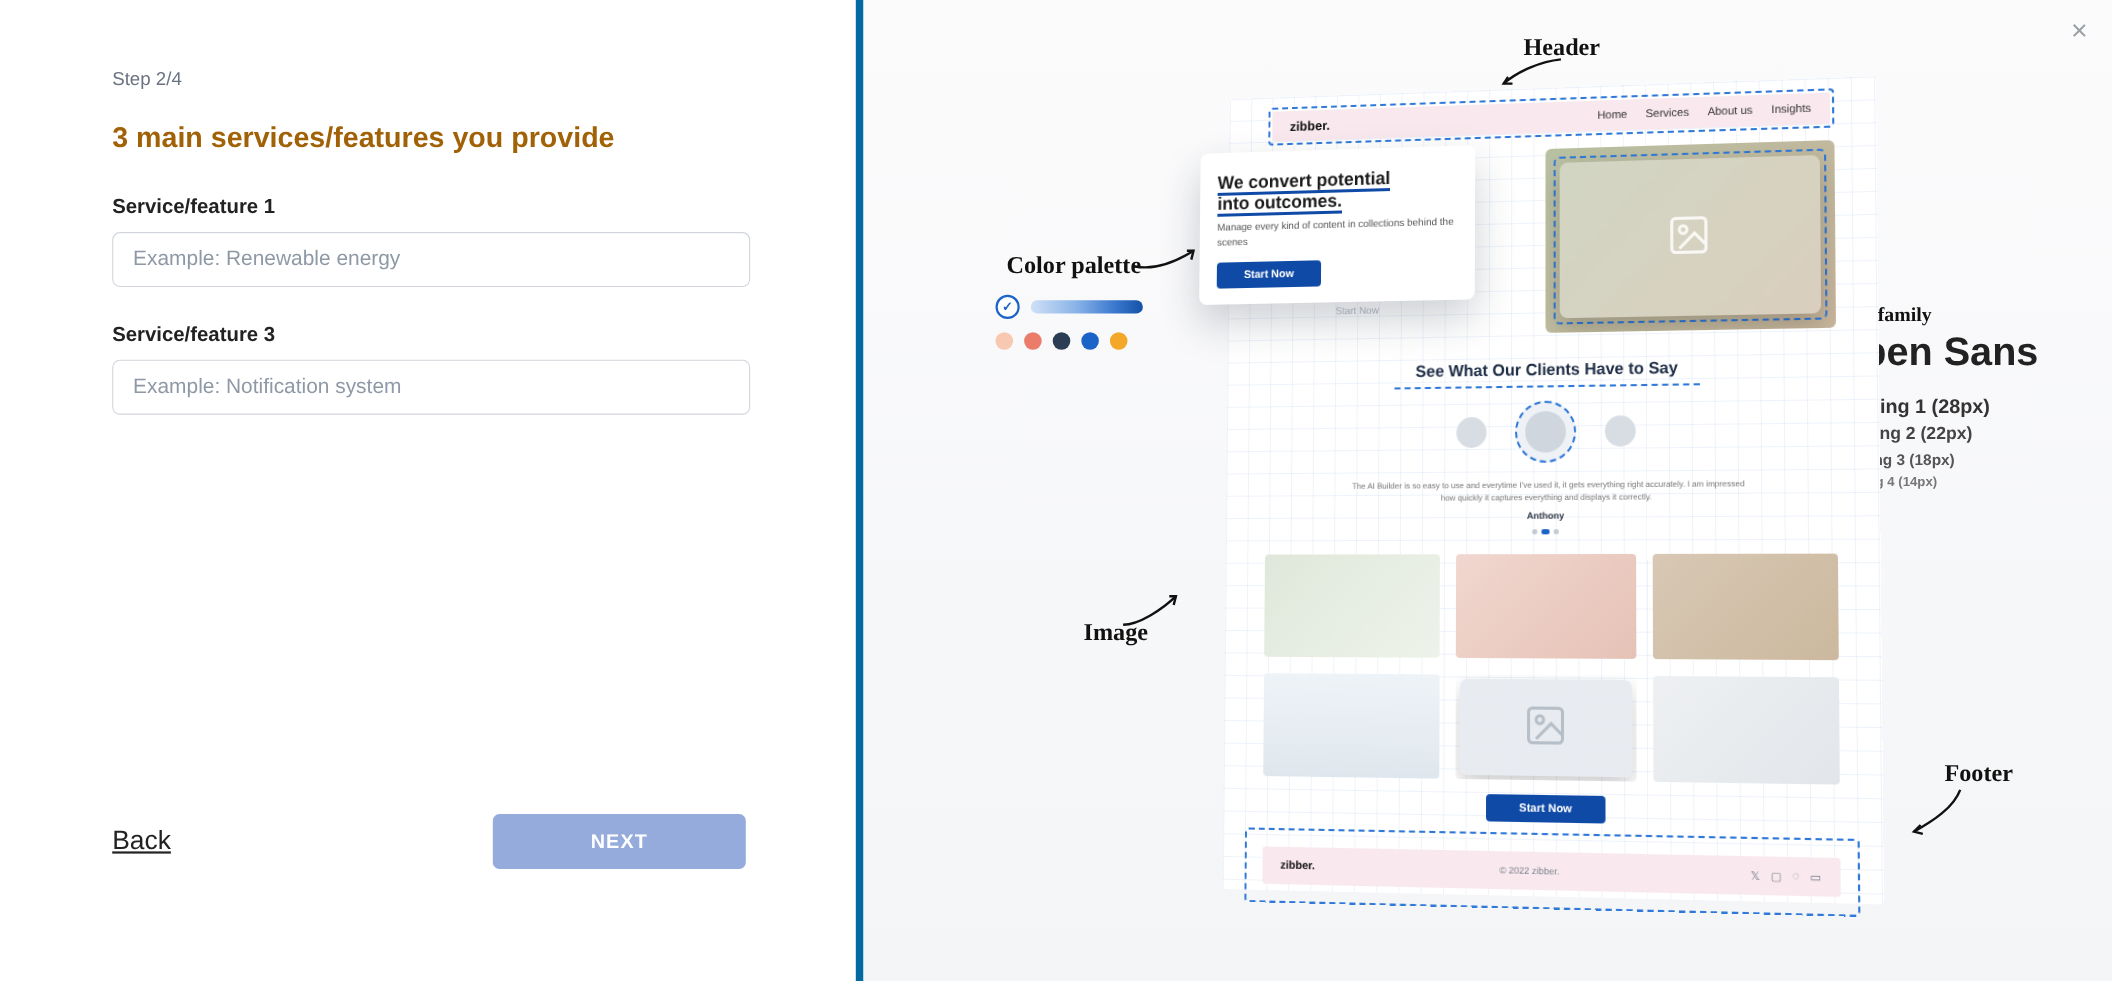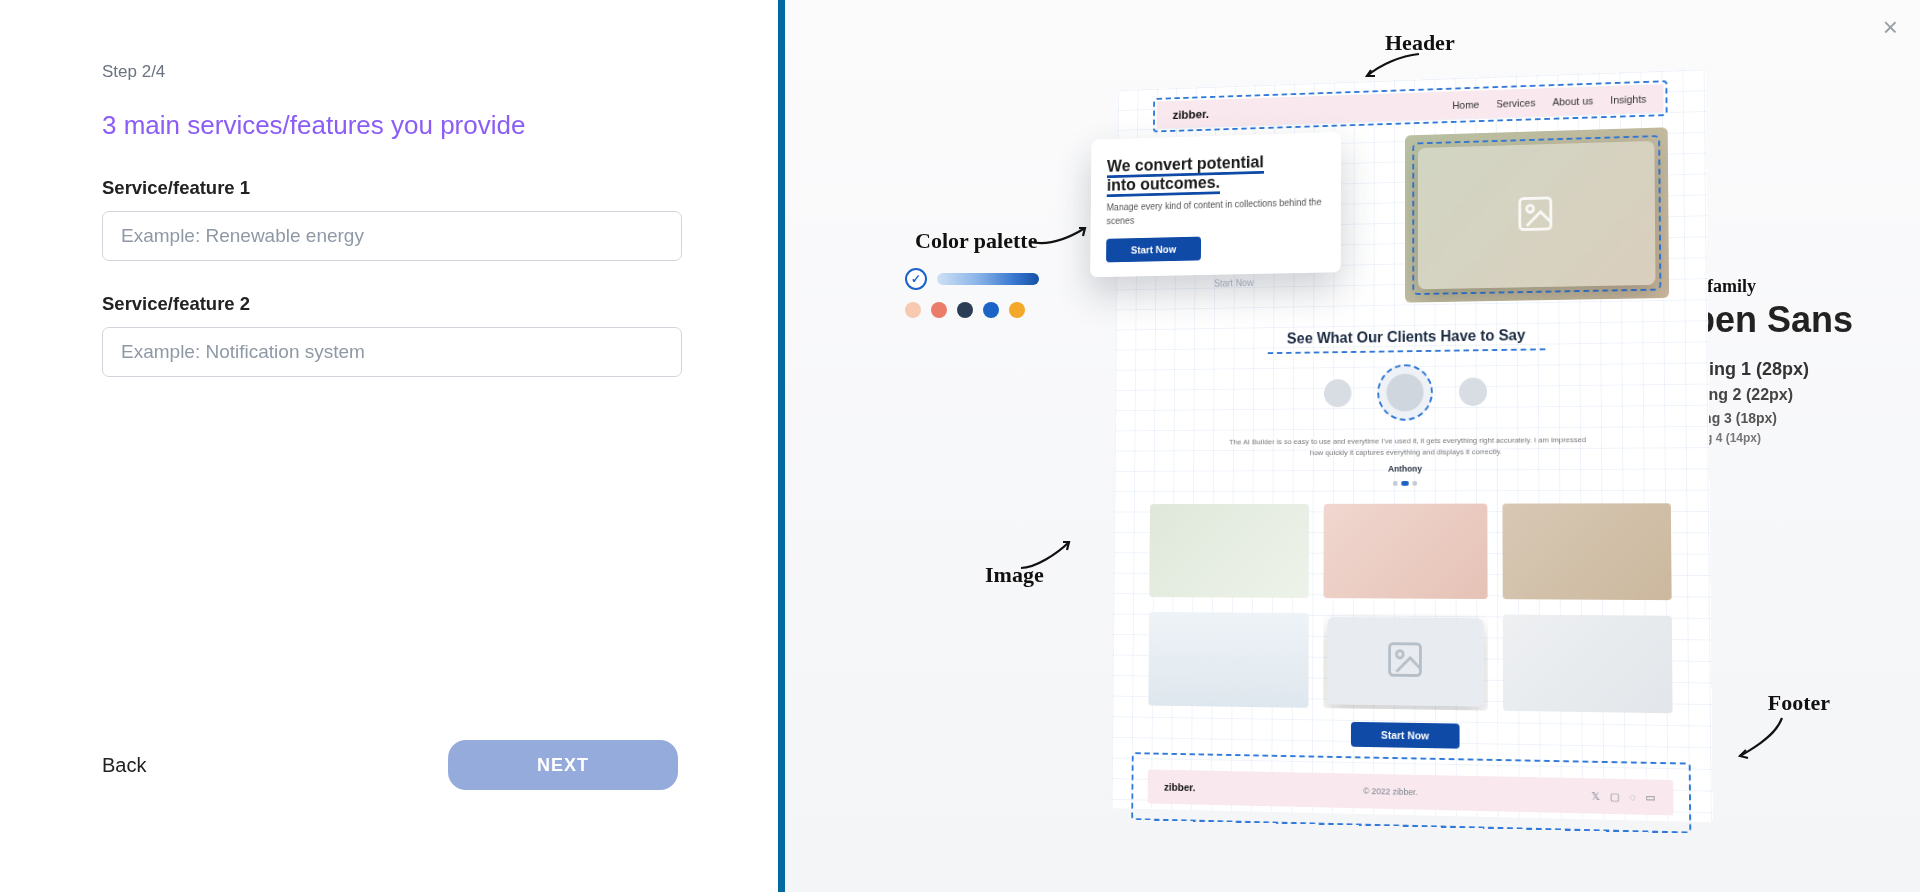--- a/index.html
+++ b/index.html
@@ -21,28 +21,28 @@
     --yellow:#f3a829;
     --hand:#111;
   }
   *{box-sizing:border-box}
   html,body{margin:0;padding:0;height:100%}
   body{font-family:"Segoe UI",Arial,sans-serif;color:var(--text);background:#fff;overflow:hidden}
   .app{display:flex;width:1920px;height:892px;margin:0 auto;position:relative}
   .left{width:785px;border-right:7px solid #0369a1;padding:62px 0 0 0;position:relative;background:#fff}
   .form-wrap{width:580px;margin-left:102px}
   .step{color:#6b7280;font-size:17px;margin-bottom:28px}
-  .title{font-size:26px;font-weight:400;color:#8b5cf6;margin:0 0 36px 0}
+  .title{font-size:26px;font-weight:700;color:#a16207;margin:0 0 36px 0}
   .field{margin-bottom:32px}
   .label{font-size:18.5px;font-weight:600;color:#222;margin-bottom:12px}
   .input{width:100%;height:50px;border:1px solid var(--border);border-radius:7px;padding:0 18px;font-size:19px;color:#3b3f46;background:#fff}
   .input::placeholder{color:#8f99a6;font-weight:400}
   .bottom-row{position:absolute;left:102px;right:100px;bottom:102px;display:flex;align-items:center;justify-content:space-between}
-  .back{font-size:20px;color:#222;cursor:pointer}
-  .next{width:230px;height:50px;border:none;border-radius:18px;background:var(--accent);color:#fff;font-size:18px;font-weight:700;letter-spacing:1px;cursor:pointer}
+  .back{font-size:24px;color:#222;text-decoration:underline;cursor:pointer}
+  .next{width:230px;height:50px;border:none;border-radius:6px;background:var(--accent);color:#fff;font-size:18px;font-weight:700;letter-spacing:1px;cursor:pointer}
   .right{flex:1;background:linear-gradient(180deg,#fbfbfc 0%,#f4f5f7 100%);position:relative;overflow:hidden}
   .close{position:absolute;top:14px;right:22px;font-size:26px;color:#9aa0a6;cursor:pointer;line-height:1}
   
   .anno{position:absolute;font-family:"Comic Sans MS","Segoe Script",cursive;font-size:22px;font-weight:700;color:#111;white-space:nowrap}
   .anno.header{top:30px;left:600px}
   .anno.palette{top:228px;left:130px}
   .anno.image{top:562px;left:200px}
   .anno.footer{top:690px;right:90px}
   .anno.fontfam{position:absolute;top:276px;right:85px;width:170px}
   .anno.fontfam .lbl{font-family:"Comic Sans MS","Segoe Script",cursive;font-size:18px;font-weight:700;color:#111}
@@ -124,21 +124,21 @@
 
       <div class="field">
         <div class="label">Service/feature 1</div>
         <input class="input" type="text" placeholder="Example: Renewable energy" style="">
       </div>
 
       <div class="field">
       </div>
 
       <div class="field">
-        <div class="label">Service/feature 2</div>
+        <div class="label">Service/feature 3</div>
         <input class="input" type="text" placeholder="Example: Notification system" style="">
       </div>
     </div>
 
     <div class="bottom-row">
       <a class="back">Back</a>
       <button class="next">NEXT</button>
     </div>
   </div>
 

